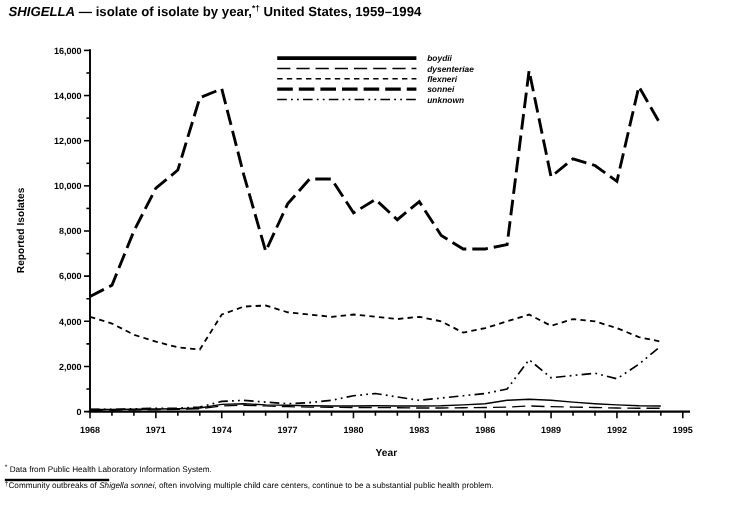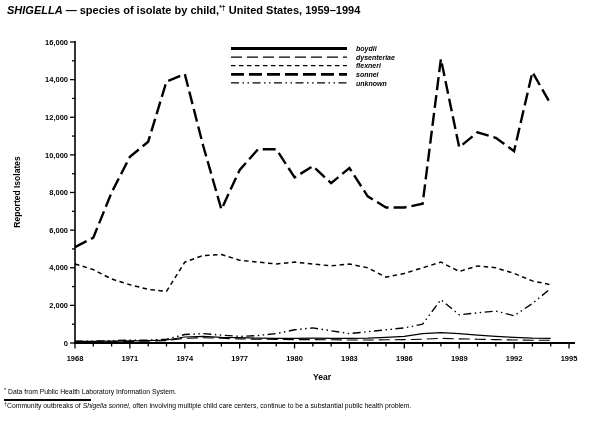--- a/index.html
+++ b/index.html
@@ -26,21 +26,21 @@
   .fnote .ital{font-style:italic;}
   .fn1{top:387px;}
   .fn2{top:401px;}
   .fnrule{
     position:absolute;left:4px;top:399px;width:87px;height:1.5px;background:#000;
   }
 </style>
 </head>
 <body>
 
-<div class="title"><span class="ital">SHIGELLA</span><span> — species of isolate by child,</span><sup>*†</sup><span> United States, 1959–1994</span></div>
+<div class="title"><span class="ital">SHIGELLA</span><span> — isolate of isolate by year,</span><sup>*†</sup><span> United States, 1959–1994</span></div>
 
 <div class="chart-wrap">
   <svg width="616" height="424" viewBox="0 0 616 424" xmlns="http://www.w3.org/2000/svg">
       <line x1="75" y1="41" x2="75" y2="343" stroke="#000" stroke-width="1.6"></line>
       <line x1="74" y1="343" x2="575" y2="343" stroke="#000" stroke-width="1.8"></line>
       <line x1="70" y1="343" x2="75" y2="343" stroke="#000" stroke-width="1.3"></line>
       <text x="68" y="345.7" text-anchor="end" class="tick">0</text>
       <line x1="72" y1="324.1875" x2="75" y2="324.1875" stroke="#000" stroke-width="1.3"></line>
       <line x1="70" y1="305.375" x2="75" y2="305.375" stroke="#000" stroke-width="1.3"></line>
       <text x="68" y="308.075" text-anchor="end" class="tick">2,000</text>

